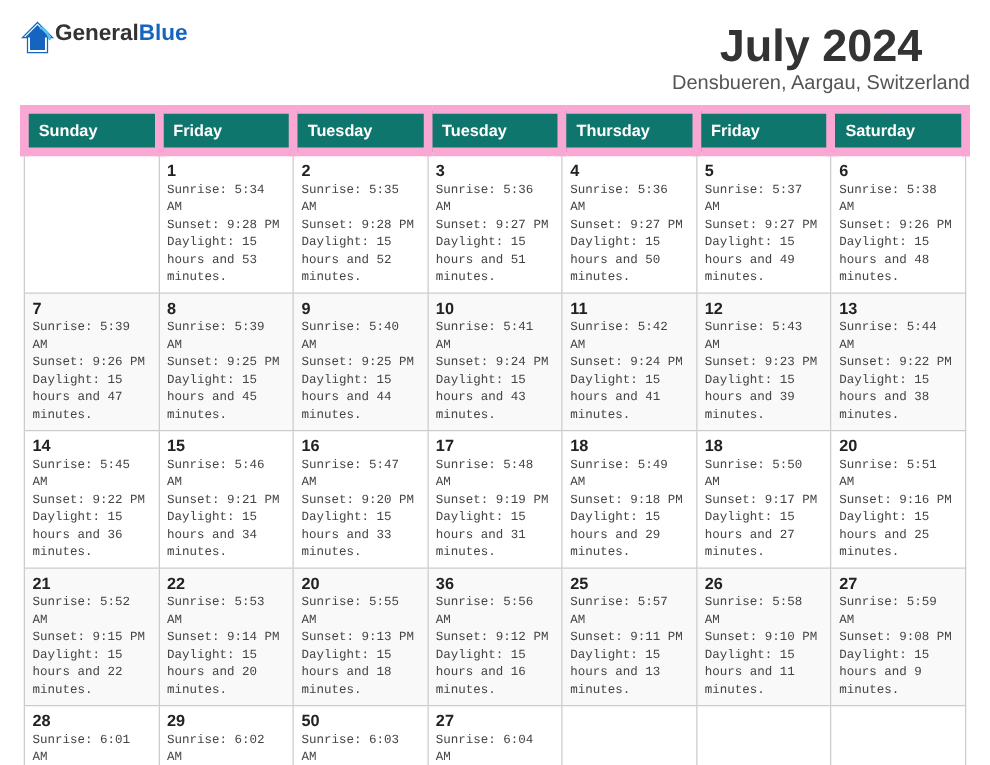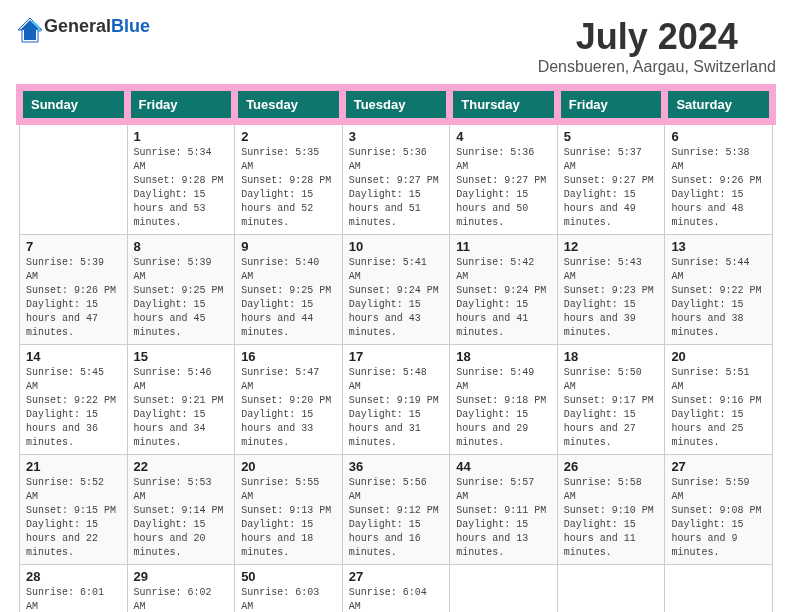--- a/index.html
+++ b/index.html
@@ -220,21 +220,21 @@
         </td>
         <td>
           <span class="day-number">20</span>
           <div class="day-detail">Sunrise: 5:55 AM<br>Sunset: 9:13 PM<br>Daylight: 15 hours and 18 minutes.</div>
         </td>
         <td>
           <span class="day-number">36</span>
           <div class="day-detail">Sunrise: 5:56 AM<br>Sunset: 9:12 PM<br>Daylight: 15 hours and 16 minutes.</div>
         </td>
         <td>
-          <span class="day-number">44</span>
+          <span class="day-number">25</span>
           <div class="day-detail">Sunrise: 5:57 AM<br>Sunset: 9:11 PM<br>Daylight: 15 hours and 13 minutes.</div>
         </td>
         <td>
           <span class="day-number">26</span>
           <div class="day-detail">Sunrise: 5:58 AM<br>Sunset: 9:10 PM<br>Daylight: 15 hours and 11 minutes.</div>
         </td>
         <td>
           <span class="day-number">27</span>
           <div class="day-detail">Sunrise: 5:59 AM<br>Sunset: 9:08 PM<br>Daylight: 15 hours and 9 minutes.</div>
         </td>

